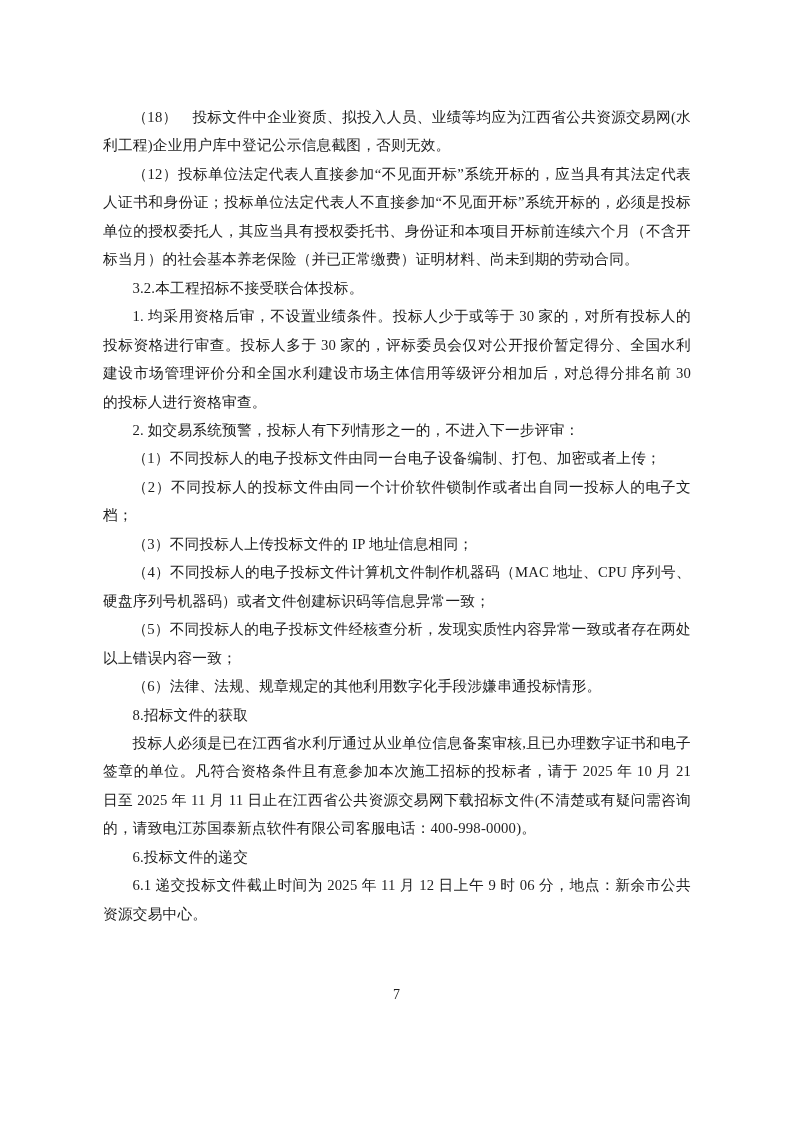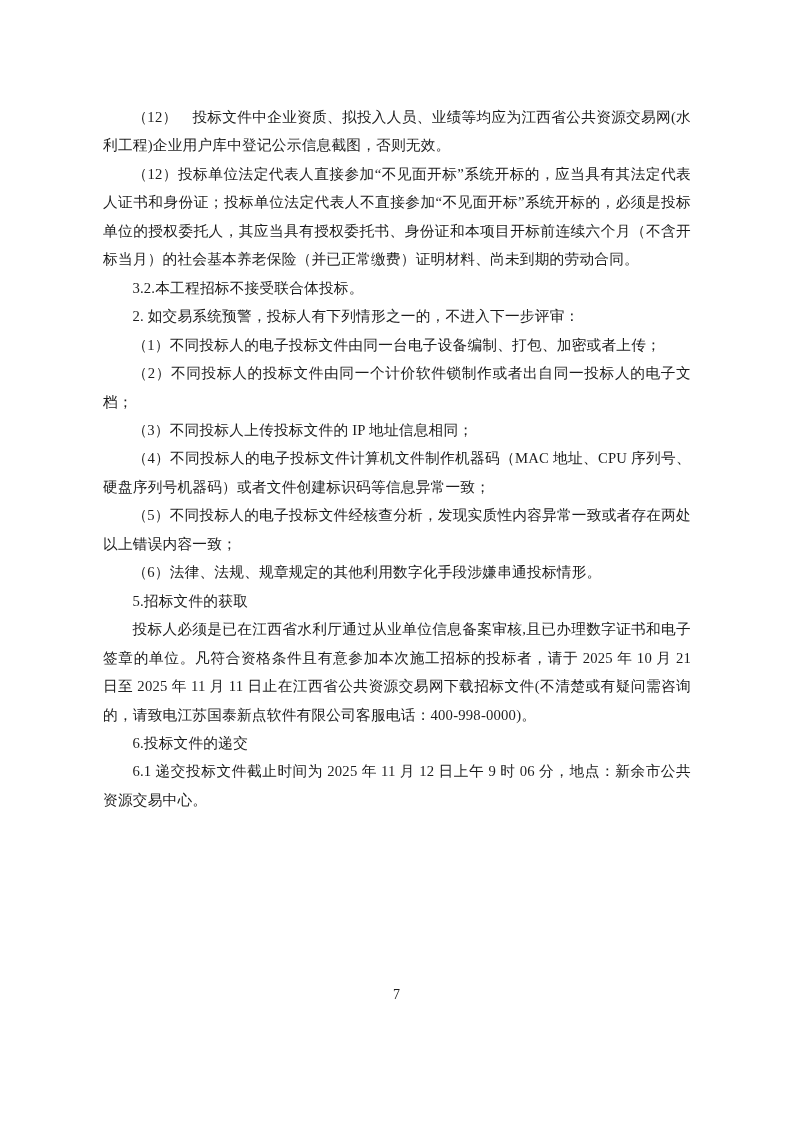--- a/index.html
+++ b/index.html
@@ -43,29 +43,30 @@
     text-align: center;
     font-size: 14px;
     line-height: 20px;
   }
 </style>
 </head>
 <body>
 
 <div class="page">
   <div class="content">
-      <p><span>（12）　投标文件中企业资质、拟投入人员、业绩等均应为江西省公共资源交易网(水利工程)企业用户库中登记公示信息截图，否则无效。</span></p>
+      <p><span>（18）　投标文件中企业资质、拟投入人员、业绩等均应为江西省公共资源交易网(水利工程)企业用户库中登记公示信息截图，否则无效。</span></p>
       <p><span>（12）投标单位法定代表人直接参加“不见面开标”系统开标的，应当具有其法定代表人证书和身份证；投标单位法定代表人不直接参加“不见面开标”系统开标的，必须是投标单位的授权委托人，其应当具有授权委托书、身份证和本项目开标前连续六个月（不含开标当月）的社会基本养老保险（并已正常缴费）证明材料、尚未到期的劳动合同。</span></p>
       <p><span>3.2.本工程招标不接受联合体投标。</span></p>
+      <p><span>1. 均采用资格后审，不设置业绩条件。投标人少于或等于 30 家的，对所有投标人的投标资格进行审查。投标人多于 30 家的，评标委员会仅对公开报价暂定得分、全国水利建设市场管理评价分和全国水利建设市场主体信用等级评分相加后，对总得分排名前 30 的投标人进行资格审查。</span></p>
       <p><span>2. 如交易系统预警，投标人有下列情形之一的，不进入下一步评审：</span></p>
       <p><span>（1）不同投标人的电子投标文件由同一台电子设备编制、打包、加密或者上传；</span></p>
       <p><span>（2）不同投标人的投标文件由同一个计价软件锁制作或者出自同一投标人的电子文档；</span></p>
       <p><span>（3）不同投标人上传投标文件的 IP 地址信息相同；</span></p>
       <p><span>（4）不同投标人的电子投标文件计算机文件制作机器码（MAC 地址、CPU 序列号、硬盘序列号机器码）或者文件创建标识码等信息异常一致；</span></p>
       <p><span>（5）不同投标人的电子投标文件经核查分析，发现实质性内容异常一致或者存在两处以上错误内容一致；</span></p>
       <p><span>（6）法律、法规、规章规定的其他利用数字化手段涉嫌串通投标情形。</span></p>
-      <p><span>5.招标文件的获取</span></p>
+      <p><span>8.招标文件的获取</span></p>
       <p><span>投标人必须是已在江西省水利厅通过从业单位信息备案审核,且已办理数字证书和电子签章的单位。凡符合资格条件且有意参加本次施工招标的投标者，请于 </span><span class="u">2025</span><span> 年 </span><span class="u">10</span><span> 月 </span><span class="u">21</span><span> 日至 </span><span class="u">2025</span><span> 年 </span><span class="u">11</span><span> 月 </span><span class="u">11</span><span> 日止在江西省公共资源交易网下载招标文件(不清楚或有疑问需咨询的，请致电江苏国泰新点软件有限公司客服电话：400-998-0000)。</span></p>
       <p><span>6.投标文件的递交</span></p>
       <p><span>6.1 递交投标文件截止时间为 2025 年 </span><span class="u">11</span><span> 月 </span><span class="u">12</span><span> 日上午</span><span class="u"> 9 </span><span>时</span><span class="u"> 06 </span><span>分，地点：新余市公共资源交易中心。</span></p>
     </div>
   <div class="page-number">7</div>
 </div>
 
 </body></html>

